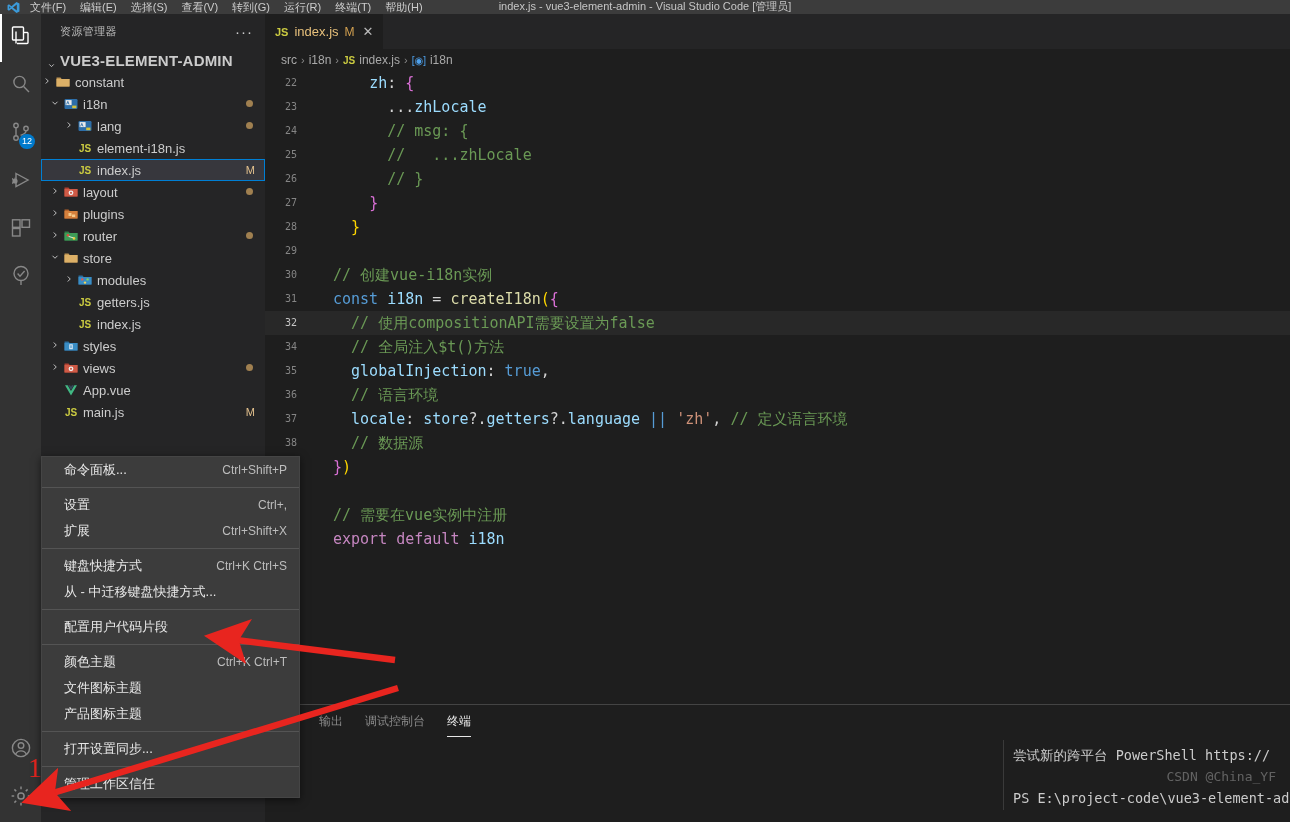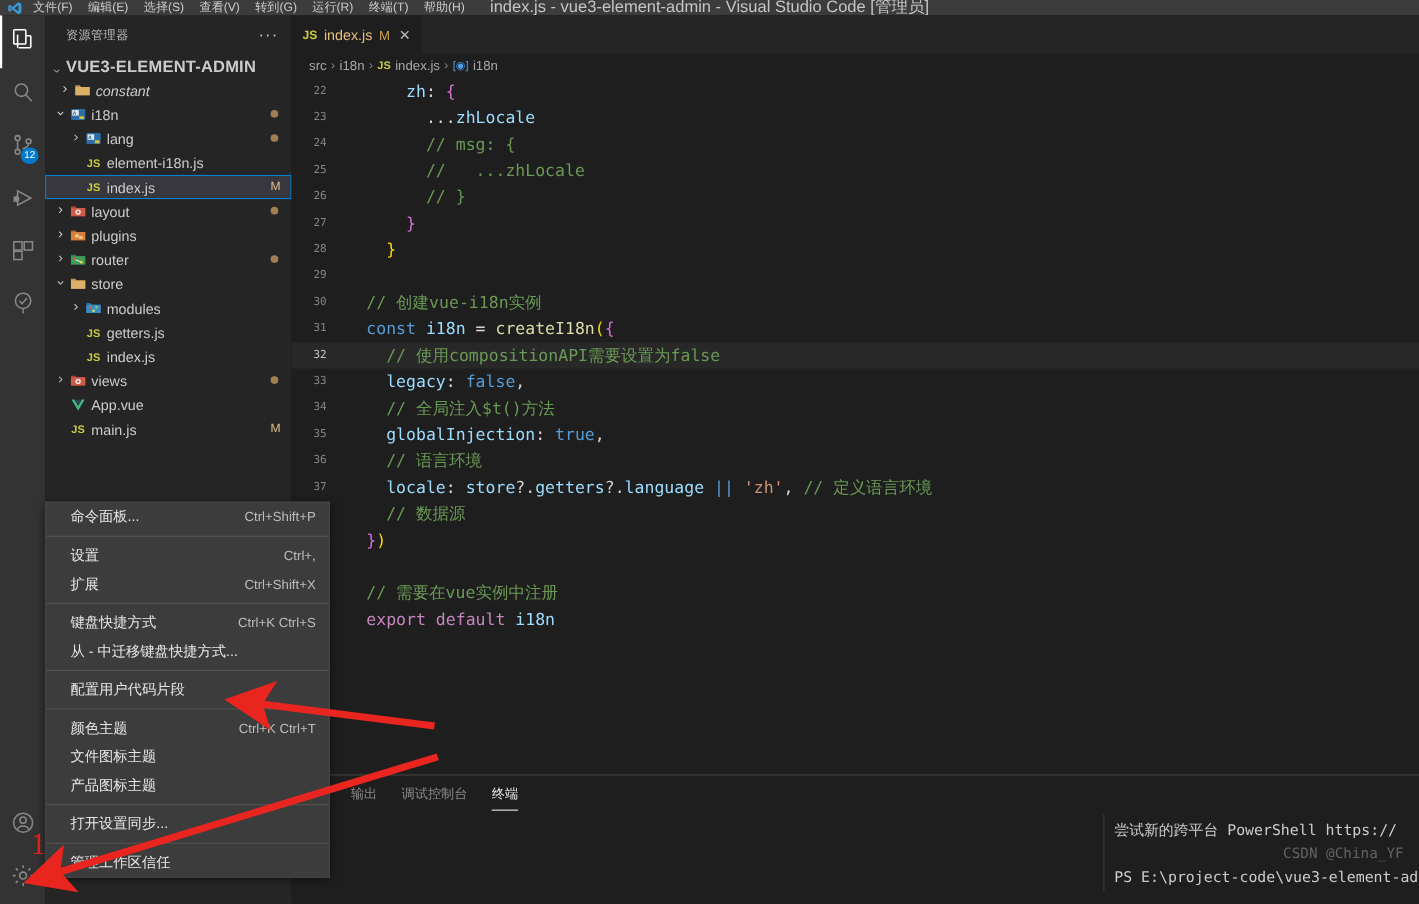--- a/index.html
+++ b/index.html
@@ -16,21 +16,21 @@
     position:absolute; left:0; top:0; width:1290px; height:14px;
     background:#3c3c3c; color:#cccccc; font-size:11px;
     display:flex; align-items:center; overflow:hidden;
   }
   .tb-logo { width:26px; height:14px; display:flex; align-items:center; justify-content:center; }
   .tb-logo svg { width:13px; height:13px; }
   .tb-menu { display:flex; gap:14px; padding-left:4px; }
   .tb-menu span { white-space:nowrap; line-height:13px; }
   .tb-title {
     position:absolute; left:0; right:0; top:0; height:14px;
-    text-align:center; line-height:13px; color:#c6c6c6; font-size:15px;
+    text-align:center; line-height:13px; color:#c6c6c6; font-size:11px;
     pointer-events:none; white-space:nowrap;
   }
 
   
   .activitybar {
     position:absolute; left:0; top:14px; width:41px; height:808px;
     background:#333333;
     display:flex; flex-direction:column; align-items:center;
   }
   .ab-item {
@@ -289,21 +289,21 @@
     </div>
     <div class="sb-root">
       <span class="chev">
         <svg viewBox="0 0 16 16" fill="none" stroke="#cccccc" stroke-width="1.6">
             <path d="M4 6l4 4 4-4"></path>
           </svg>
       </span>
       <span>VUE3-ELEMENT-ADMIN</span>
     </div>
     <div class="tree" id="tree">
-        <div class="row" style="padding-left: 12px; font-style: italic;">
+        <div class="row" style="padding-left: 0;">
           <span class="twisty"><span style="display:inline-block;width:10px;height:10px"><svg viewBox="0 0 16 16" fill="none" stroke="#cccccc" stroke-width="1.5">
                 <path d="M6 4l4 4-4 4"></path>
               </svg></span></span>
           <span class="ficon">
             <svg class="ic" viewBox="0 0 16 16">
               <path d="M1.5 3.5h4l1.2 1.5h7.8v7.5h-13z" fill="#c09553"></path>
               <path d="M1.5 5h13v7.5h-13z" fill="#dcb067"></path>
             </svg>
           </span>
           <span class="label">constant</span>
@@ -439,20 +439,34 @@
           <span class="label">getters.js</span>
         </div>
         <div class="row" style="padding-left: 22px;">
           <span class="twisty"></span>
           <span class="ficon">
             <svg class="ic" viewBox="0 0 16 16">
               <text x="8" y="12" font-family="Liberation Sans, sans-serif" font-size="10" font-weight="bold" fill="#cbcb41" text-anchor="middle">JS</text>
             </svg>
           </span>
           <span class="label">index.js</span>
+        </div>
+        <div class="row" style="padding-left: 8px;">
+          <span class="twisty"><span style="display:inline-block;width:10px;height:10px"><svg viewBox="0 0 16 16" fill="none" stroke="#cccccc" stroke-width="1.5">
+                <path d="M6 4l4 4-4 4"></path>
+              </svg></span></span>
+          <span class="ficon">
+            <svg class="ic" viewBox="0 0 16 16">
+              <path d="M1.5 3.5h4l1.2 1.5h7.8v7.5h-13z" fill="#2a6fa0"></path>
+              <path d="M1.5 5h13v7.5h-13z" fill="#3a8dc4"></path>
+              <path d="M6.3 6.3h3.4v4.9H6.3z" fill="#eaf3fa"></path>
+              <path d="M7.4 7.2h1.2v3.1H7.4z" fill="#3a8dc4"></path>
+            </svg>
+          </span>
+          <span class="label">styles</span>
         </div>
         <div class="row" style="padding-left: 8px;">
           <span class="twisty"><span style="display:inline-block;width:10px;height:10px"><svg viewBox="0 0 16 16" fill="none" stroke="#cccccc" stroke-width="1.5">
                 <path d="M6 4l4 4-4 4"></path>
               </svg></span></span>
           <span class="ficon">
             <svg class="ic" viewBox="0 0 16 16">
               <path d="M1.5 3.5h4l1.2 1.5h7.8v7.5h-13z" fill="#b04030"></path>
               <path d="M1.5 5h13v7.5h-13z" fill="#cf5a46"></path>
               <circle cx="8" cy="8.8" r="2.4" fill="#eee"></circle>
@@ -513,21 +527,20 @@
         <div class="cl"><div class="ln">23</div><div class="ctext"><span class="pl">      </span><span class="op">...</span><span class="vr">zhLocale</span></div></div>
         <div class="cl"><div class="ln">24</div><div class="ctext"><span class="pl">      </span><span class="cmt">// msg: {</span></div></div>
         <div class="cl"><div class="ln">25</div><div class="ctext"><span class="pl">      </span><span class="cmt">//   ...zhLocale</span></div></div>
         <div class="cl"><div class="ln">26</div><div class="ctext"><span class="pl">      </span><span class="cmt">// }</span></div></div>
         <div class="cl"><div class="ln">27</div><div class="ctext"><span class="pl">    </span><span class="br2">}</span></div></div>
         <div class="cl"><div class="ln">28</div><div class="ctext"><span class="pl">  </span><span class="br1">}</span></div></div>
         <div class="cl"><div class="ln">29</div><div class="ctext"></div></div>
         <div class="cl"><div class="ln">30</div><div class="ctext"><span class="cmt">// 创建vue-i18n实例</span></div></div>
         <div class="cl"><div class="ln">31</div><div class="ctext"><span class="kw">const</span><span class="pl"> </span><span class="vr">i18n</span><span class="pl"> = </span><span class="fn">createI18n</span><span class="br1">(</span><span class="br2">{</span></div></div>
         <div class="cl current"><div class="ln">32</div><div class="ctext"><span class="pl">  </span><span class="cmt">// 使用compositionAPI需要设置为false</span></div></div>
-        <div class="cl"><div class="ln">33</div><div class="ctext"><span class="pl">  </span><span class="vr">legacy</span><span class="pl">: </span><span class="kw">false</span><span class="pl">,</span></div></div>
         <div class="cl"><div class="ln">34</div><div class="ctext"><span class="pl">  </span><span class="cmt">// 全局注入$t()方法</span></div></div>
         <div class="cl"><div class="ln">35</div><div class="ctext"><span class="pl">  </span><span class="vr">globalInjection</span><span class="pl">: </span><span class="kw">true</span><span class="pl">,</span></div></div>
         <div class="cl"><div class="ln">36</div><div class="ctext"><span class="pl">  </span><span class="cmt">// 语言环境</span></div></div>
         <div class="cl"><div class="ln">37</div><div class="ctext"><span class="pl">  </span><span class="vr">locale</span><span class="pl">: </span><span class="vr">store</span><span class="pl">?.</span><span class="vr">getters</span><span class="pl">?.</span><span class="vr">language</span><span class="pl"> </span><span class="kw">||</span><span class="pl"> </span><span class="str">'zh'</span><span class="pl">, </span><span class="cmt">// 定义语言环境</span></div></div>
         <div class="cl"><div class="ln">38</div><div class="ctext"><span class="pl">  </span><span class="cmt">// 数据源</span></div></div>
         <div class="cl"><div class="ln">40</div><div class="ctext"><span class="br2">}</span><span class="br1">)</span></div></div>
         <div class="cl"><div class="ln">41</div><div class="ctext"></div></div>
         <div class="cl"><div class="ln">42</div><div class="ctext"><span class="cmt">// 需要在vue实例中注册</span></div></div>
         <div class="cl"><div class="ln">43</div><div class="ctext"><span class="kw2">export</span><span class="pl"> </span><span class="kw2">default</span><span class="pl"> </span><span class="vr">i18n</span></div></div>
         <div class="cl"><div class="ln">44</div><div class="ctext"></div></div>

